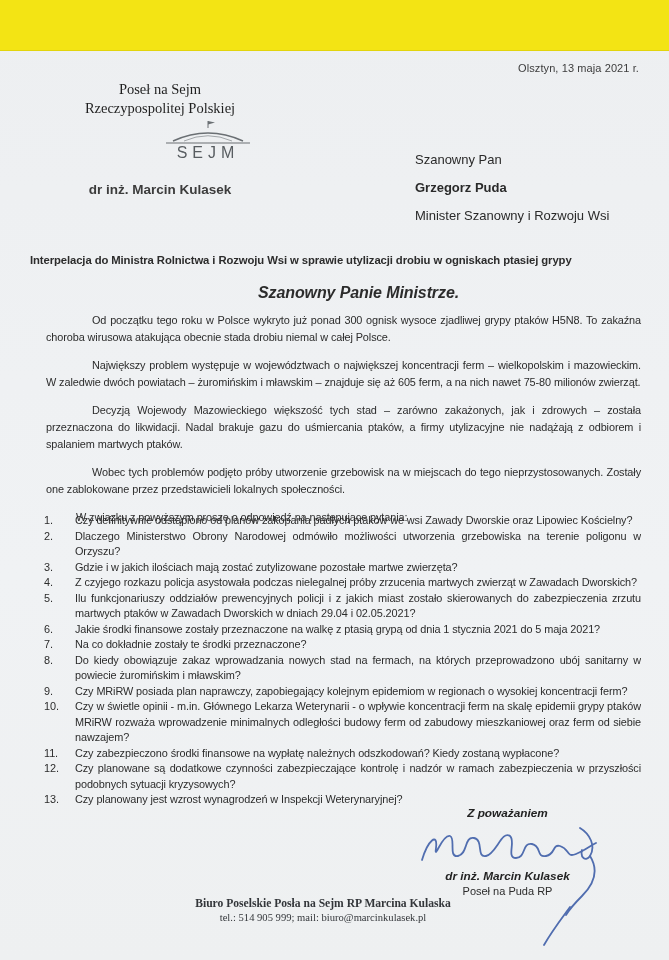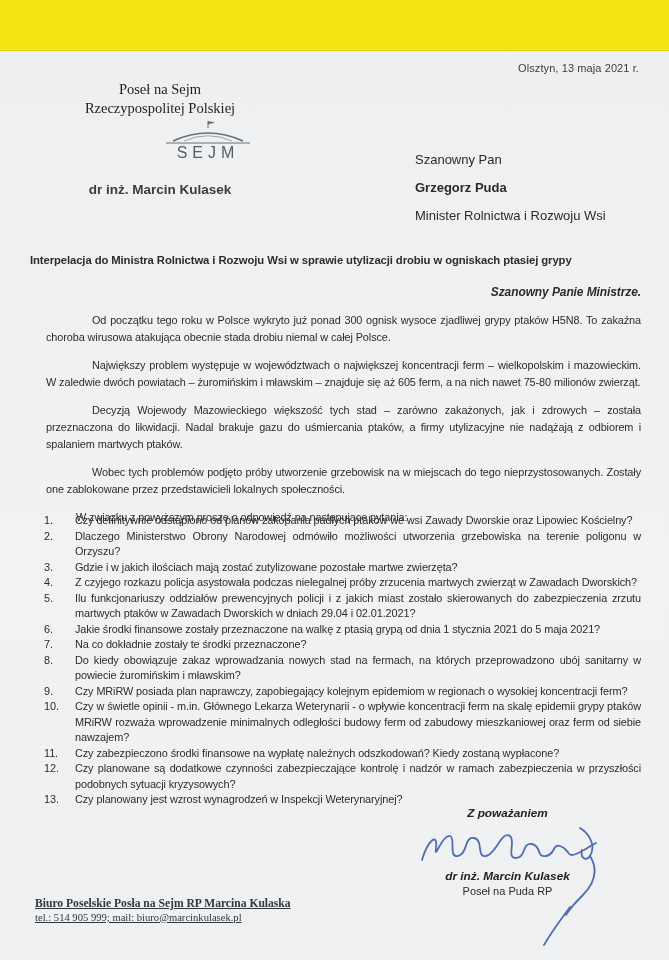--- a/index.html
+++ b/index.html
@@ -47,21 +47,21 @@
     position:absolute;top:252px;left:30px;right:28px;
     font-size:10.9px;line-height:17px;letter-spacing:-0.1px;
     text-align:justify;color:#2c2c2c;
   }
   .subject{
     text-align:left;font-weight:bold;font-size:11.3px;
     margin:0 0 0 0;letter-spacing:-0.1px;
   }
   .greeting{
     margin:15px 0 0 0;font-weight:bold;font-style:italic;
-    text-indent:46px;font-size:12px;text-align:right;
+    text-indent:46px;font-size:16px;text-align:center;
   }
   .para{margin:11px 0 0 16px;text-indent:46px;}
   .q-intro{margin:11px 0 0 0;text-indent:46px;text-align:left;}
   .questions{
     position:absolute;top:513px;left:30px;right:28px;
     max-height:292px;overflow:hidden;
   }
   ol.q-list{
     list-style:none;margin:0;padding:0;
     counter-reset:q;
@@ -83,23 +83,23 @@
   .closing .phrase{font-weight:bold;font-style:italic;font-size:11.8px;color:#232323;}
   .closing .sig-space{height:49px;}
   .closing .signer-name{font-weight:bold;font-style:italic;font-size:11.8px;color:#232323;}
   .closing .signer-title{font-size:11px;margin-top:2px;color:#2c2c2c;}
   .signature-svg{
     position:absolute;left:398px;top:818px;width:235px;height:132px;
     pointer-events:none;
   }
   .footer{
     position:absolute;top:897px;left:35px;right:58px;
-    text-align:left;
+    text-align:center;
     font-family:"Liberation Serif", serif;
-    color:#33363a;line-height:14px;text-decoration:underline;
+    color:#33363a;line-height:14px;
   }
   .footer .f1{font-weight:bold;font-size:11.6px;}
   .footer .f2,.footer .f3{font-size:10.6px;}
 </style>
 </head>
 <body>
 
 <div class="page">
 
   <div class="yellow-bar"></div>
@@ -128,40 +128,40 @@
       <text x="60" y="49" text-anchor="middle" font-family="Liberation Sans, sans-serif" font-size="4.3" letter-spacing="0.9" fill="#8e9397">RZECZYPOSPOLITEJ POLSKIEJ</text>
     </text>
       </svg>
   </div>
 
   <div class="sender-name">dr inż. Marcin Kulasek</div>
 
   <div class="recipient">
     <div class="r-salutation">Szanowny Pan</div>
     <div class="r-name">Grzegorz Puda</div>
-    <div class="r-title">Minister Rolnictwa i Rozwoju Wsi</div>
+    <div class="r-title">Minister Szanowny i Rozwoju Wsi</div>
   </div>
 
   <div class="body-block">
     <div class="subject">Interpelacja do Ministra Rolnictwa i Rozwoju Wsi w sprawie utylizacji drobiu w ogniskach ptasiej grypy</div>
     <div class="greeting">Szanowny Panie Ministrze.</div>
     <p class="para">Od początku tego roku w Polsce wykryto już ponad 300 ognisk wysoce zjadliwej grypy ptaków H5N8. To zakaźna choroba wirusowa atakująca obecnie stada drobiu niemal w całej Polsce.</p>
     <p class="para">Największy problem występuje w województwach o największej koncentracji ferm – wielkopolskim i mazowieckim. W zaledwie dwóch powiatach – żuromińskim i mławskim – znajduje się aż 605 ferm, a na nich nawet 75-80 milionów zwierząt.</p>
     <p class="para">Decyzją Wojewody Mazowieckiego większość tych stad – zarówno zakażonych, jak i zdrowych – została przeznaczona do likwidacji. Nadal brakuje gazu do uśmiercania ptaków, a firmy utylizacyjne nie nadążają z odbiorem i spalaniem martwych ptaków.</p>
     <p class="para">Wobec tych problemów podjęto próby utworzenie grzebowisk na w miejscach do tego nieprzystosowanych. Zostały one zablokowane przez przedstawicieli lokalnych społeczności.</p>
     <p class="q-intro">W związku z powyższym proszę o odpowiedź na następujące pytania:</p>
   </div>
 
   <div class="questions">
     <ol class="q-list">
       <li>Czy definitywnie odstąpiono od planów zakopania padłych ptaków we wsi Zawady Dworskie oraz Lipowiec Kościelny?</li>
       <li>Dlaczego Ministerstwo Obrony Narodowej odmówiło możliwości utworzenia grzebowiska na terenie poligonu w Orzyszu?</li>
       <li>Gdzie i w jakich ilościach mają zostać zutylizowane pozostałe martwe zwierzęta?</li>
       <li>Z czyjego rozkazu policja asystowała podczas nielegalnej próby zrzucenia martwych zwierząt w Zawadach Dworskich?</li>
-      <li>Ilu funkcjonariuszy oddziałów prewencyjnych policji i z jakich miast zostało skierowanych do zabezpieczenia zrzutu martwych ptaków w Zawadach Dworskich w dniach 29.04 i 02.01.2021?</li>
+      <li>Ilu funkcjonariuszy oddziałów prewencyjnych policji i z jakich miast zostało skierowanych do zabezpieczenia zrzutu martwych ptaków w Zawadach Dworskich w dniach 29.04 i 02.05.2021?</li>
       <li>Jakie środki finansowe zostały przeznaczone na walkę z ptasią grypą od dnia 1 stycznia 2021 do 5 maja 2021?</li>
       <li>Na co dokładnie zostały te środki przeznaczone?</li>
       <li>Do kiedy obowiązuje zakaz wprowadzania nowych stad na fermach, na których przeprowadzono ubój sanitarny w powiecie żuromińskim i mławskim?</li>
       <li>Czy MRiRW posiada plan naprawczy, zapobiegający kolejnym epidemiom w regionach o wysokiej koncentracji ferm?</li>
       <li>Czy w świetle opinii - m.in. Głównego Lekarza Weterynarii - o wpływie koncentracji ferm na skalę epidemii grypy ptaków MRiRW rozważa wprowadzenie minimalnych odległości budowy ferm od zabudowy mieszkaniowej oraz ferm od siebie nawzajem?</li>
       <li>Czy zabezpieczono środki finansowe na wypłatę należnych odszkodowań? Kiedy zostaną wypłacone?</li>
       <li>Czy planowane są dodatkowe czynności zabezpieczające kontrolę i nadzór w ramach zabezpieczenia w przyszłości podobnych sytuacji kryzysowych?</li>
       <li>Czy planowany jest wzrost wynagrodzeń w Inspekcji Weterynaryjnej?</li>
     </ol>
   </div>

